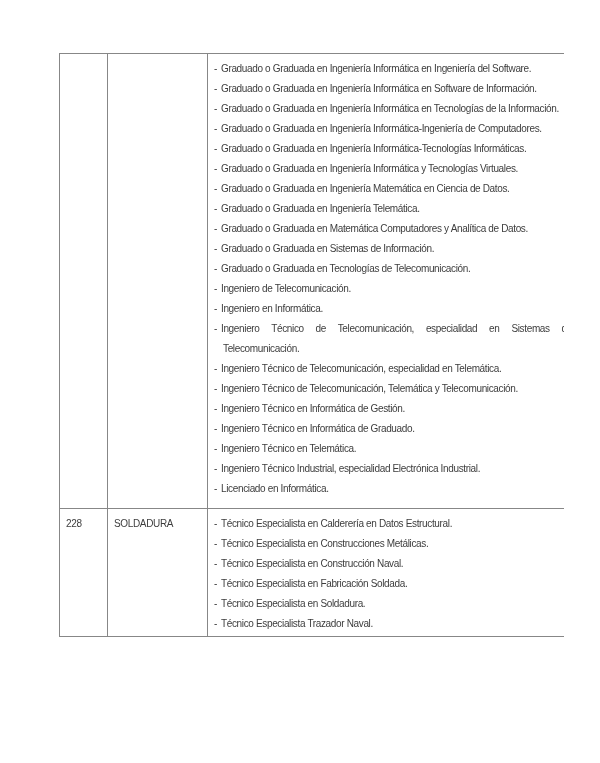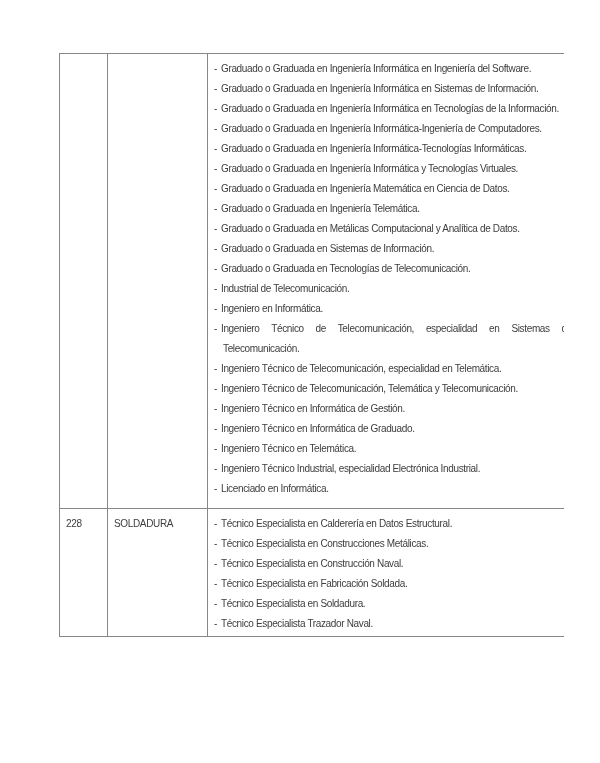--- a/index.html
+++ b/index.html
@@ -70,31 +70,31 @@
       <tr class="row-continuation">
         <td>
           <span class="code-text"></span>
         </td>
         <td>
           <span class="family-text"></span>
         </td>
         <td>
           <ul class="qual-list">
               <li><span class="dash">-</span><span class="qual-text">Graduado o Graduada en Ingeniería Informática en Ingeniería del Software.</span></li>
-              <li><span class="dash">-</span><span class="qual-text">Graduado o Graduada en Ingeniería Informática en Sistemas de Información.</span></li>
+              <li><span class="dash">-</span><span class="qual-text">Graduado o Graduada en Ingeniería Informática en Software de Información.</span></li>
               <li><span class="dash">-</span><span class="qual-text">Graduado o Graduada en Ingeniería Informática en Tecnologías de la Información.</span></li>
               <li><span class="dash">-</span><span class="qual-text">Graduado o Graduada en Ingeniería Informática-Ingeniería de Computadores.</span></li>
               <li><span class="dash">-</span><span class="qual-text">Graduado o Graduada en Ingeniería Informática-Tecnologías Informáticas.</span></li>
               <li><span class="dash">-</span><span class="qual-text">Graduado o Graduada en Ingeniería Informática y Tecnologías Virtuales.</span></li>
               <li><span class="dash">-</span><span class="qual-text">Graduado o Graduada en Ingeniería Matemática en Ciencia de Datos.</span></li>
               <li><span class="dash">-</span><span class="qual-text">Graduado o Graduada en Ingeniería Telemática.</span></li>
-              <li><span class="dash">-</span><span class="qual-text">Graduado o Graduada en Metálicas Computacional y Analítica de Datos.</span></li>
+              <li><span class="dash">-</span><span class="qual-text">Graduado o Graduada en Matemática Computadores y Analítica de Datos.</span></li>
               <li><span class="dash">-</span><span class="qual-text">Graduado o Graduada en Sistemas de Información.</span></li>
               <li><span class="dash">-</span><span class="qual-text">Graduado o Graduada en Tecnologías de Telecomunicación.</span></li>
-              <li><span class="dash">-</span><span class="qual-text">Industrial de Telecomunicación.</span></li>
+              <li><span class="dash">-</span><span class="qual-text">Ingeniero de Telecomunicación.</span></li>
               <li><span class="dash">-</span><span class="qual-text">Ingeniero en Informática.</span></li>
               <li><span class="dash">-</span><span class="qual-text">Ingeniero Técnico de Telecomunicación, especialidad en Sistemas de Telecomunicación.</span></li>
               <li><span class="dash">-</span><span class="qual-text">Ingeniero Técnico de Telecomunicación, especialidad en Telemática.</span></li>
               <li><span class="dash">-</span><span class="qual-text">Ingeniero Técnico de Telecomunicación, Telemática y Telecomunicación.</span></li>
               <li><span class="dash">-</span><span class="qual-text">Ingeniero Técnico en Informática de Gestión.</span></li>
               <li><span class="dash">-</span><span class="qual-text">Ingeniero Técnico en Informática de Graduado.</span></li>
               <li><span class="dash">-</span><span class="qual-text">Ingeniero Técnico en Telemática.</span></li>
               <li><span class="dash">-</span><span class="qual-text">Ingeniero Técnico Industrial, especialidad Electrónica Industrial.</span></li>
               <li><span class="dash">-</span><span class="qual-text">Licenciado en Informática.</span></li>
             </ul>

